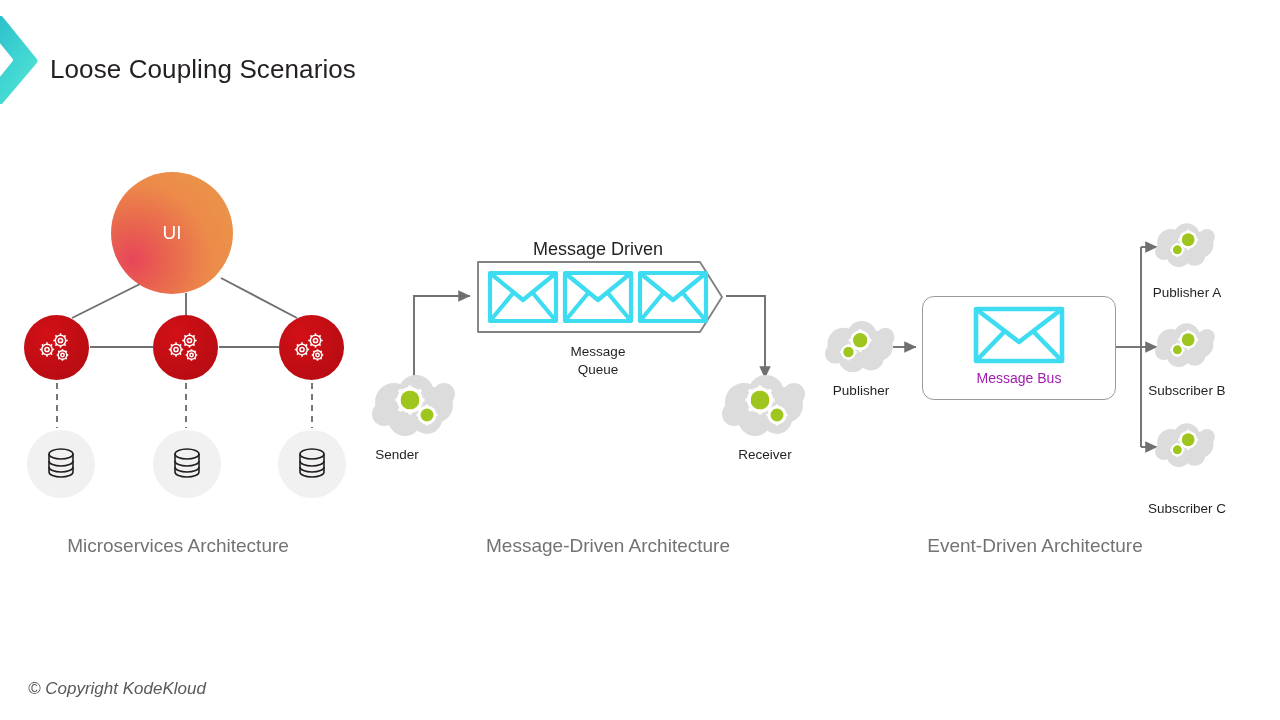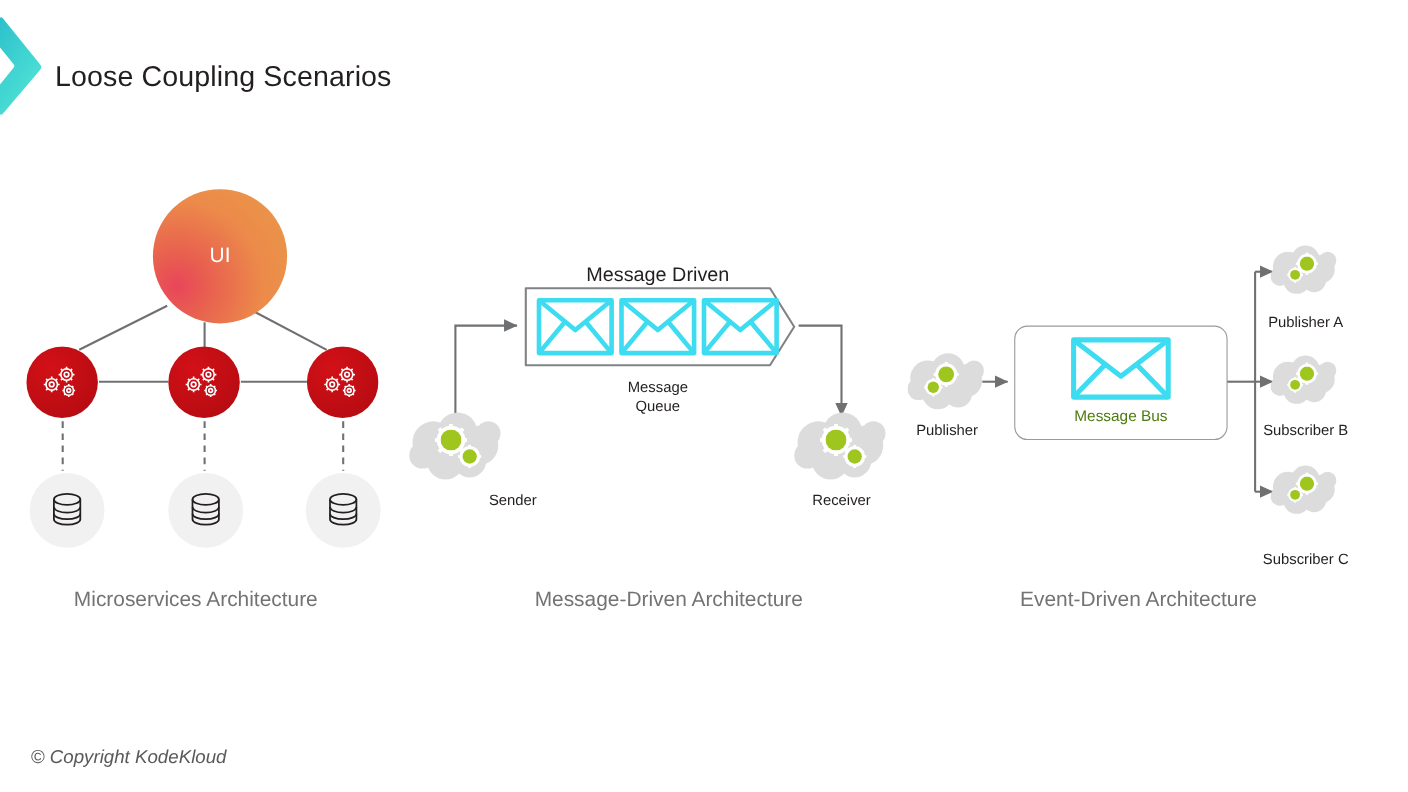--- a/index.html
+++ b/index.html
@@ -66,41 +66,41 @@
   }
   .ui-text {
     position: absolute;
     font-size: 19px;
     color: #ffffff;
     white-space: nowrap;
   }
   .bus-text {
     position: absolute;
     font-size: 14px;
-    color: #4d7c0f;
+    color: #a21caf;
     white-space: nowrap;
   }
 
   .footer {
     position: absolute;
     left: 28px;
     top: 679px;
     font-size: 17px;
     color: #58595b;
     white-space: nowrap;
     font-style: italic;
   }
 
   
   .node {
     position: absolute;
     border-radius: 50%;
   }
   .ui-circle {
-    left: 139px; top: 172px;
+    left: 111px; top: 172px;
     width: 122px; height: 122px;
     background: radial-gradient(circle at 18% 72%, #e8465a 0%, #e8604f 22%, #ec8a4a 58%, #e99a48 100%);
   }
   .svc {
     width: 65px; height: 65px;
     background: #c10d14;
     background-image: radial-gradient(circle at 35% 30%, #d21017 0%, #b00b11 100%);
   }
   .svc.s1 { left: 24px;  top: 315px; }
   .svc.s2 { left: 153px; top: 315px; }
@@ -347,21 +347,21 @@
       <circle cx="55" cy="41" r="9.5" fill="#ffffff"></circle>
       <circle cx="55" cy="41" r="6.5" fill="#9fc61e"></circle>
       <g fill="#ffffff">
         <rect x="53.7" y="30.5" width="2.6" height="3.6"></rect>
           <rect x="53.7" y="47.9" width="2.6" height="3.6"></rect>
         <rect x="44.5" y="39.7" width="3.6" height="2.6"></rect>
           <rect x="61.9" y="39.7" width="3.6" height="2.6"></rect>
       </g>
     </g>
   </svg>
-  <div class="lbl" style="left:368px; top:446px; width:120px;text-align:right;">Sender</div>
+  <div class="lbl" style="left:337px; top:446px; width:120px;">Sender</div>
 
   <svg class="cloud" style="left:722px; top:374px;" width="86" height="64" viewBox="0 0 86 64" xmlns="http://www.w3.org/2000/svg">
     <g fill="#dcdcdc">
       <circle cx="22" cy="28" r="19"></circle>
         <circle cx="44" cy="19" r="18"></circle>
       <circle cx="63" cy="31" r="18"></circle>
         <circle cx="33" cy="45" r="17"></circle>
       <circle cx="55" cy="45" r="15"></circle>
         <circle cx="12" cy="40" r="12"></circle>
       <circle cx="72" cy="20" r="11"></circle>

